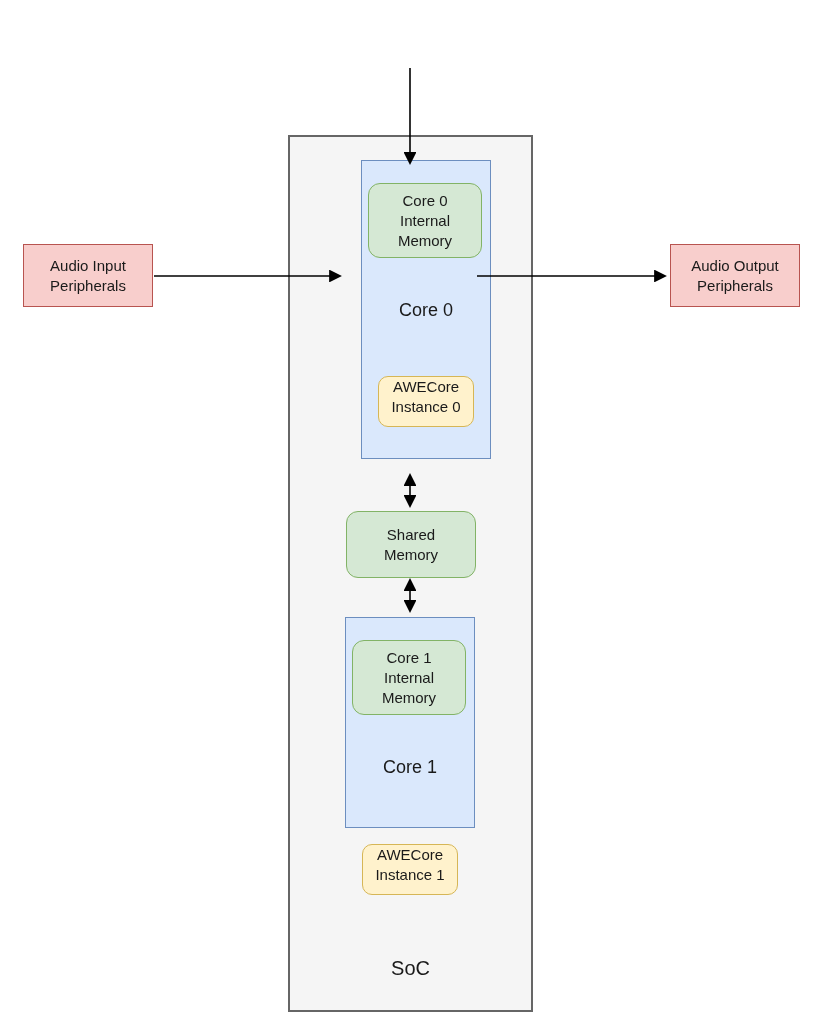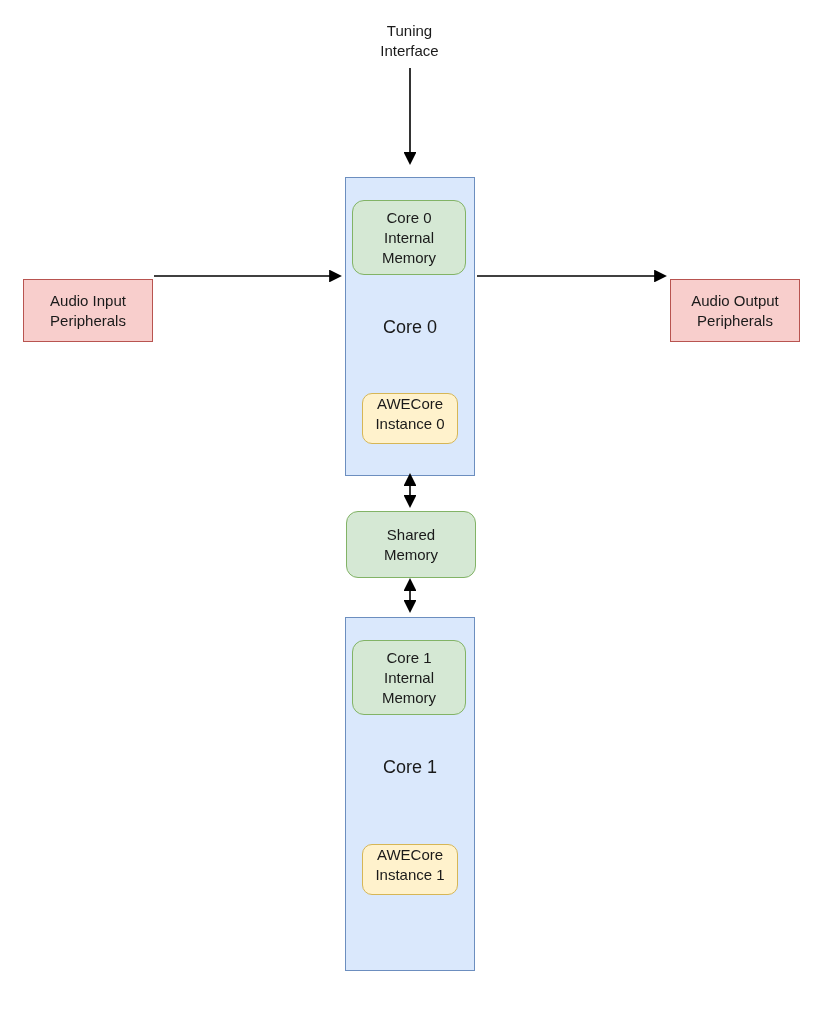--- a/index.html
+++ b/index.html
@@ -41,22 +41,22 @@
   .soc-label {
     position:absolute; left:0; right:0; top:818px;
     font-size:20px; line-height:26px;
   }
   
   .core-box {
     position:absolute; left:345px; width:130px; height:299px;
     background:var(--blue-fill);
     border:1.5px solid var(--blue-stroke);
   }
-  .core0-box { top:177px; }
-  .core1-box { top:617px; height:354px; }
+  .core0-box { top:160px;margin-left:16px; }
+  .core1-box { top:617px; height:211px; }
   .core-label {
     position:absolute; left:0; right:0; top:137px;
     font-size:18px; line-height:24px;
   }
   .internal-mem {
     position:absolute; left:6px; top:22px; width:114px; height:75px;
     background:var(--green-fill);
     border:1.5px solid var(--green-stroke);
     border-radius:12px;
     display:flex; align-items:center; justify-content:center;
@@ -76,40 +76,41 @@
     background:var(--green-fill);
     border:1.5px solid var(--green-stroke);
     border-radius:12px;
     display:flex; align-items:center; justify-content:center;
   }
   
   .peripheral {
     position:absolute; top:244px; width:130px; height:63px;
     background:var(--pink-fill);
     border:1.5px solid var(--pink-stroke);
-    display:flex; align-items:center; justify-content:center;margin-top:35px;
+    display:flex; align-items:center; justify-content:center;
   }
   .audio-in  { left:23px; }
   .audio-out { left:670px; }
   
   .arrows {
     position:absolute; left:0; top:0;
     pointer-events:none;
   }
   .arrows line { stroke:var(--arrow); stroke-width:1.6; }
   .arrows marker path { fill:var(--arrow); }
 </style>
 </head>
 <body>
 
 <div class="canvas">
 
-  <div class="label tuning-label">Tuning
-Interface</div>
 
+  <div class="box soc-box">
+    <div class="label soc-label">SoC</div>
+  </div>
 
   <div class="box core-box core0-box">
     <div class="internal-mem">
       <div class="label">Core 0
 Internal
 Memory</div>
     </div>
     <div class="label core-label">Core 0</div>
     <div class="awecore awecore0">
       <div class="label">AWECore

